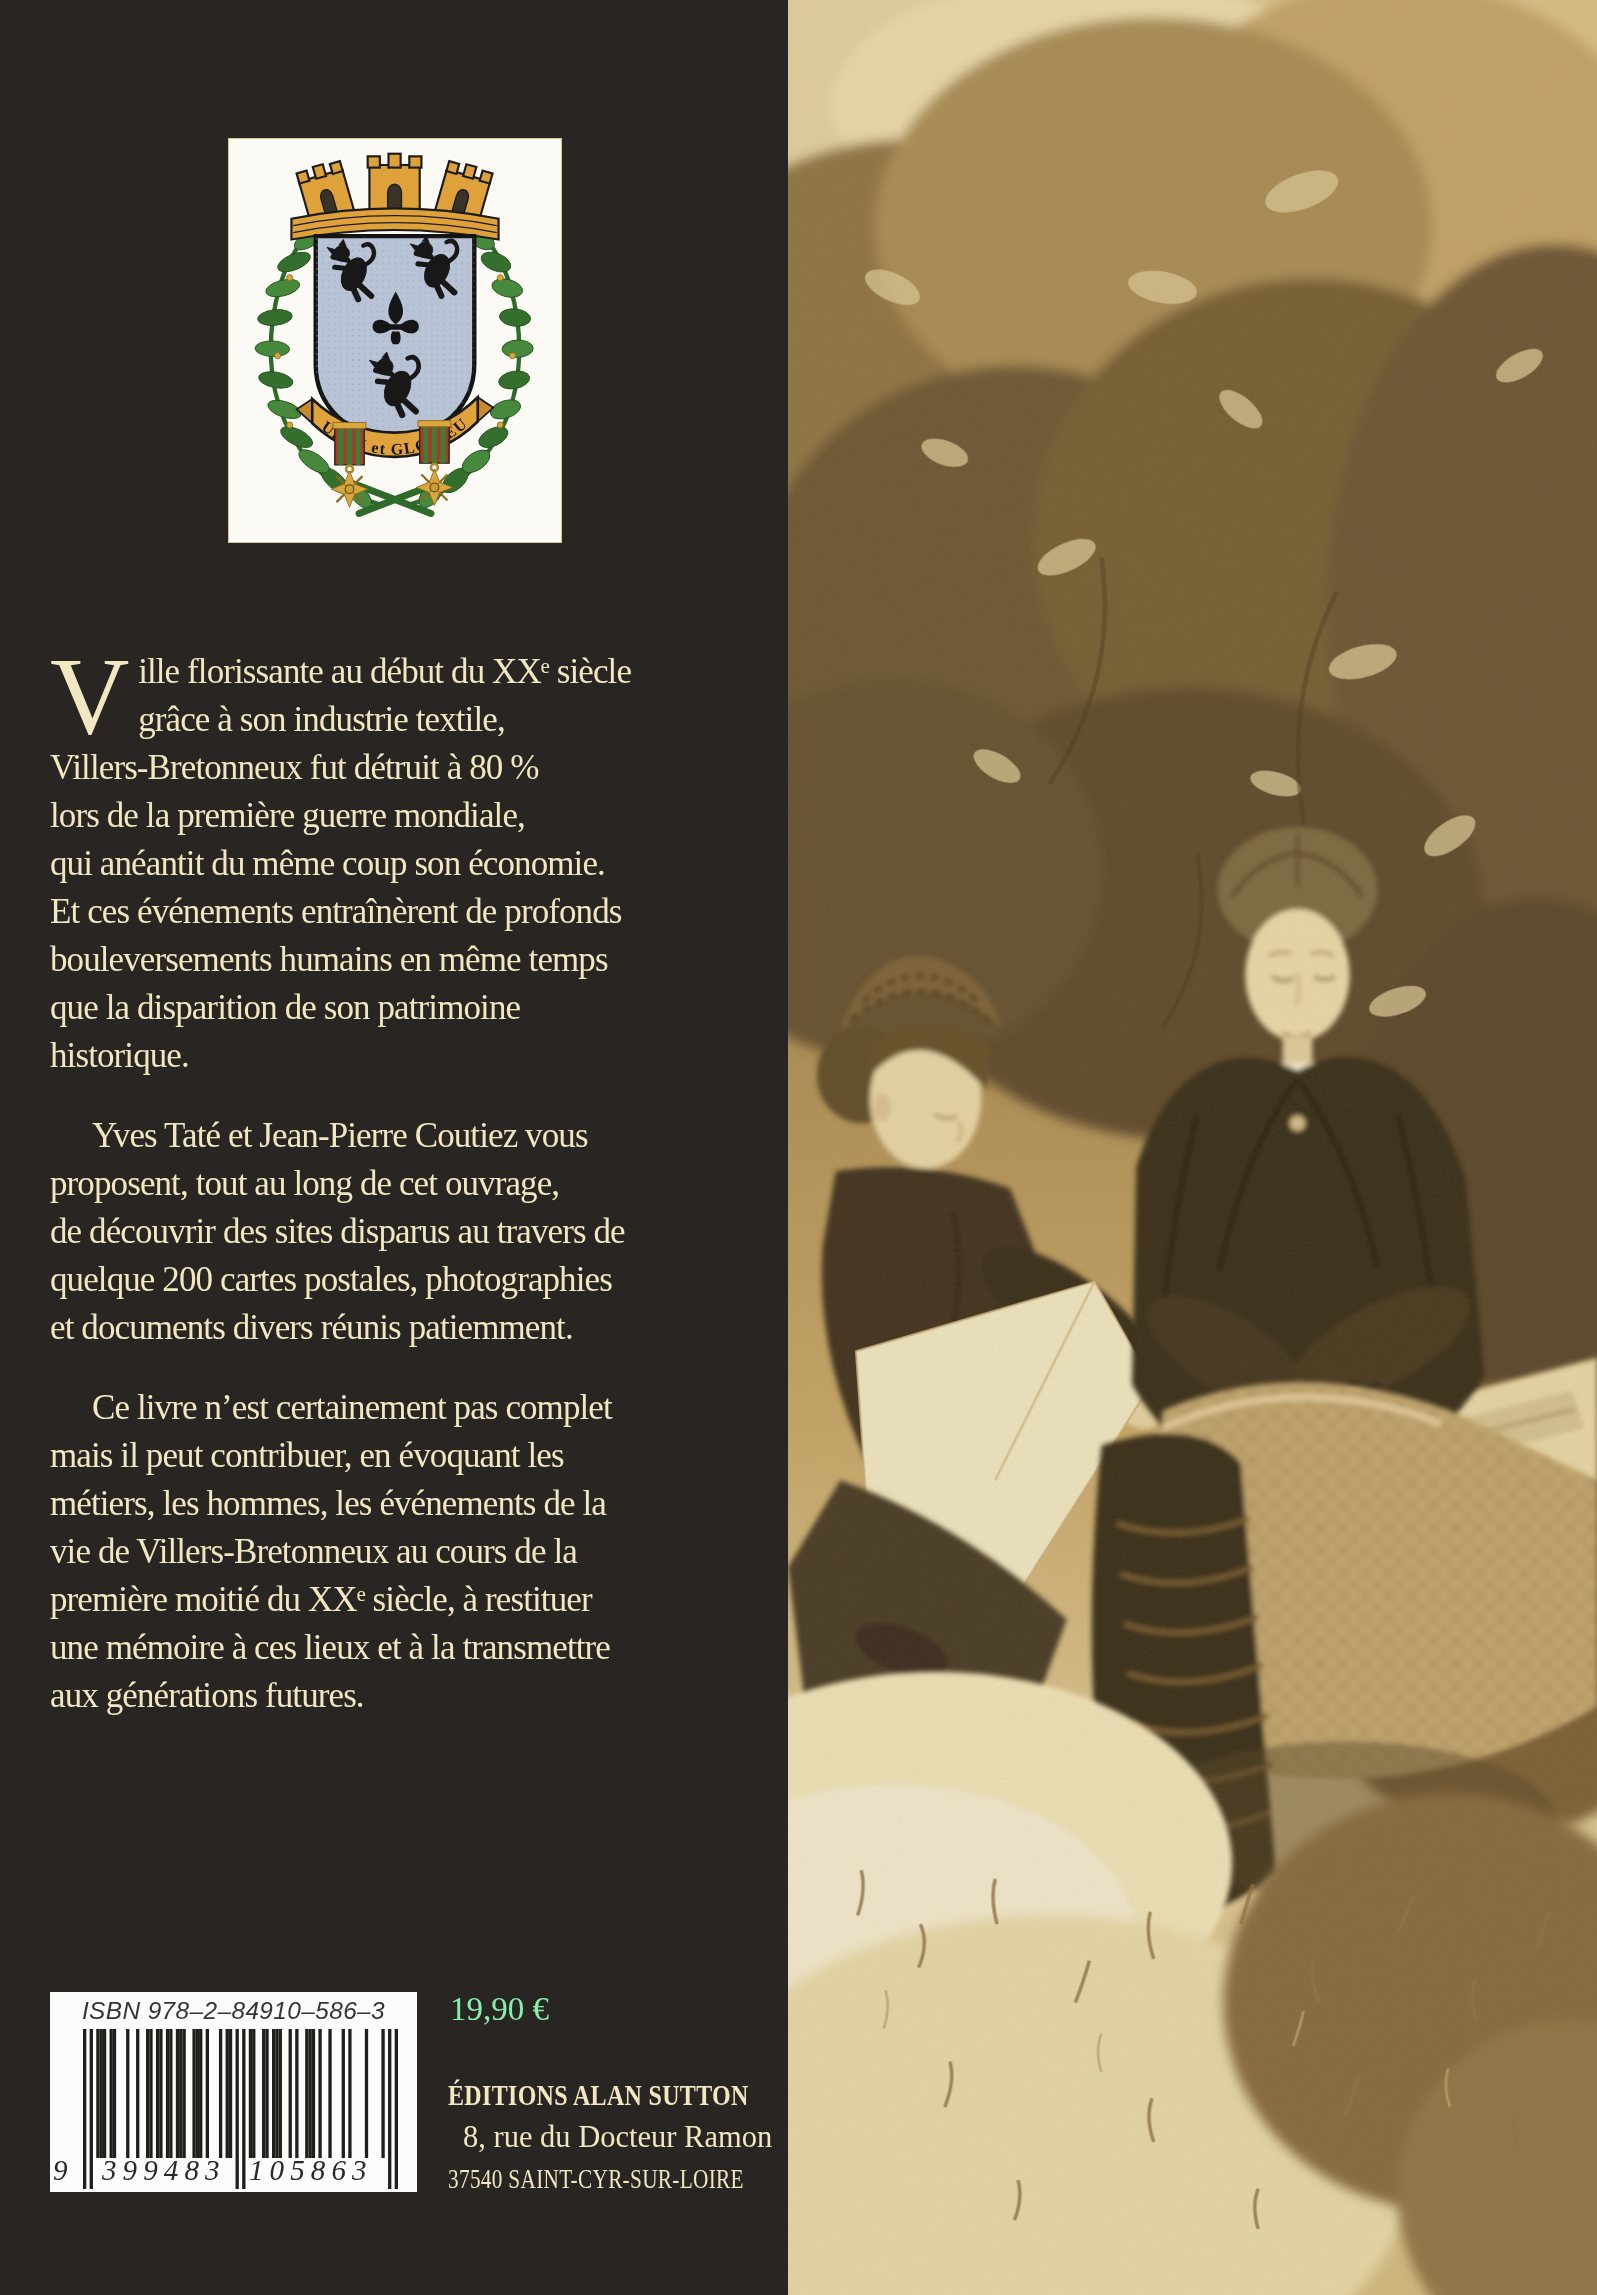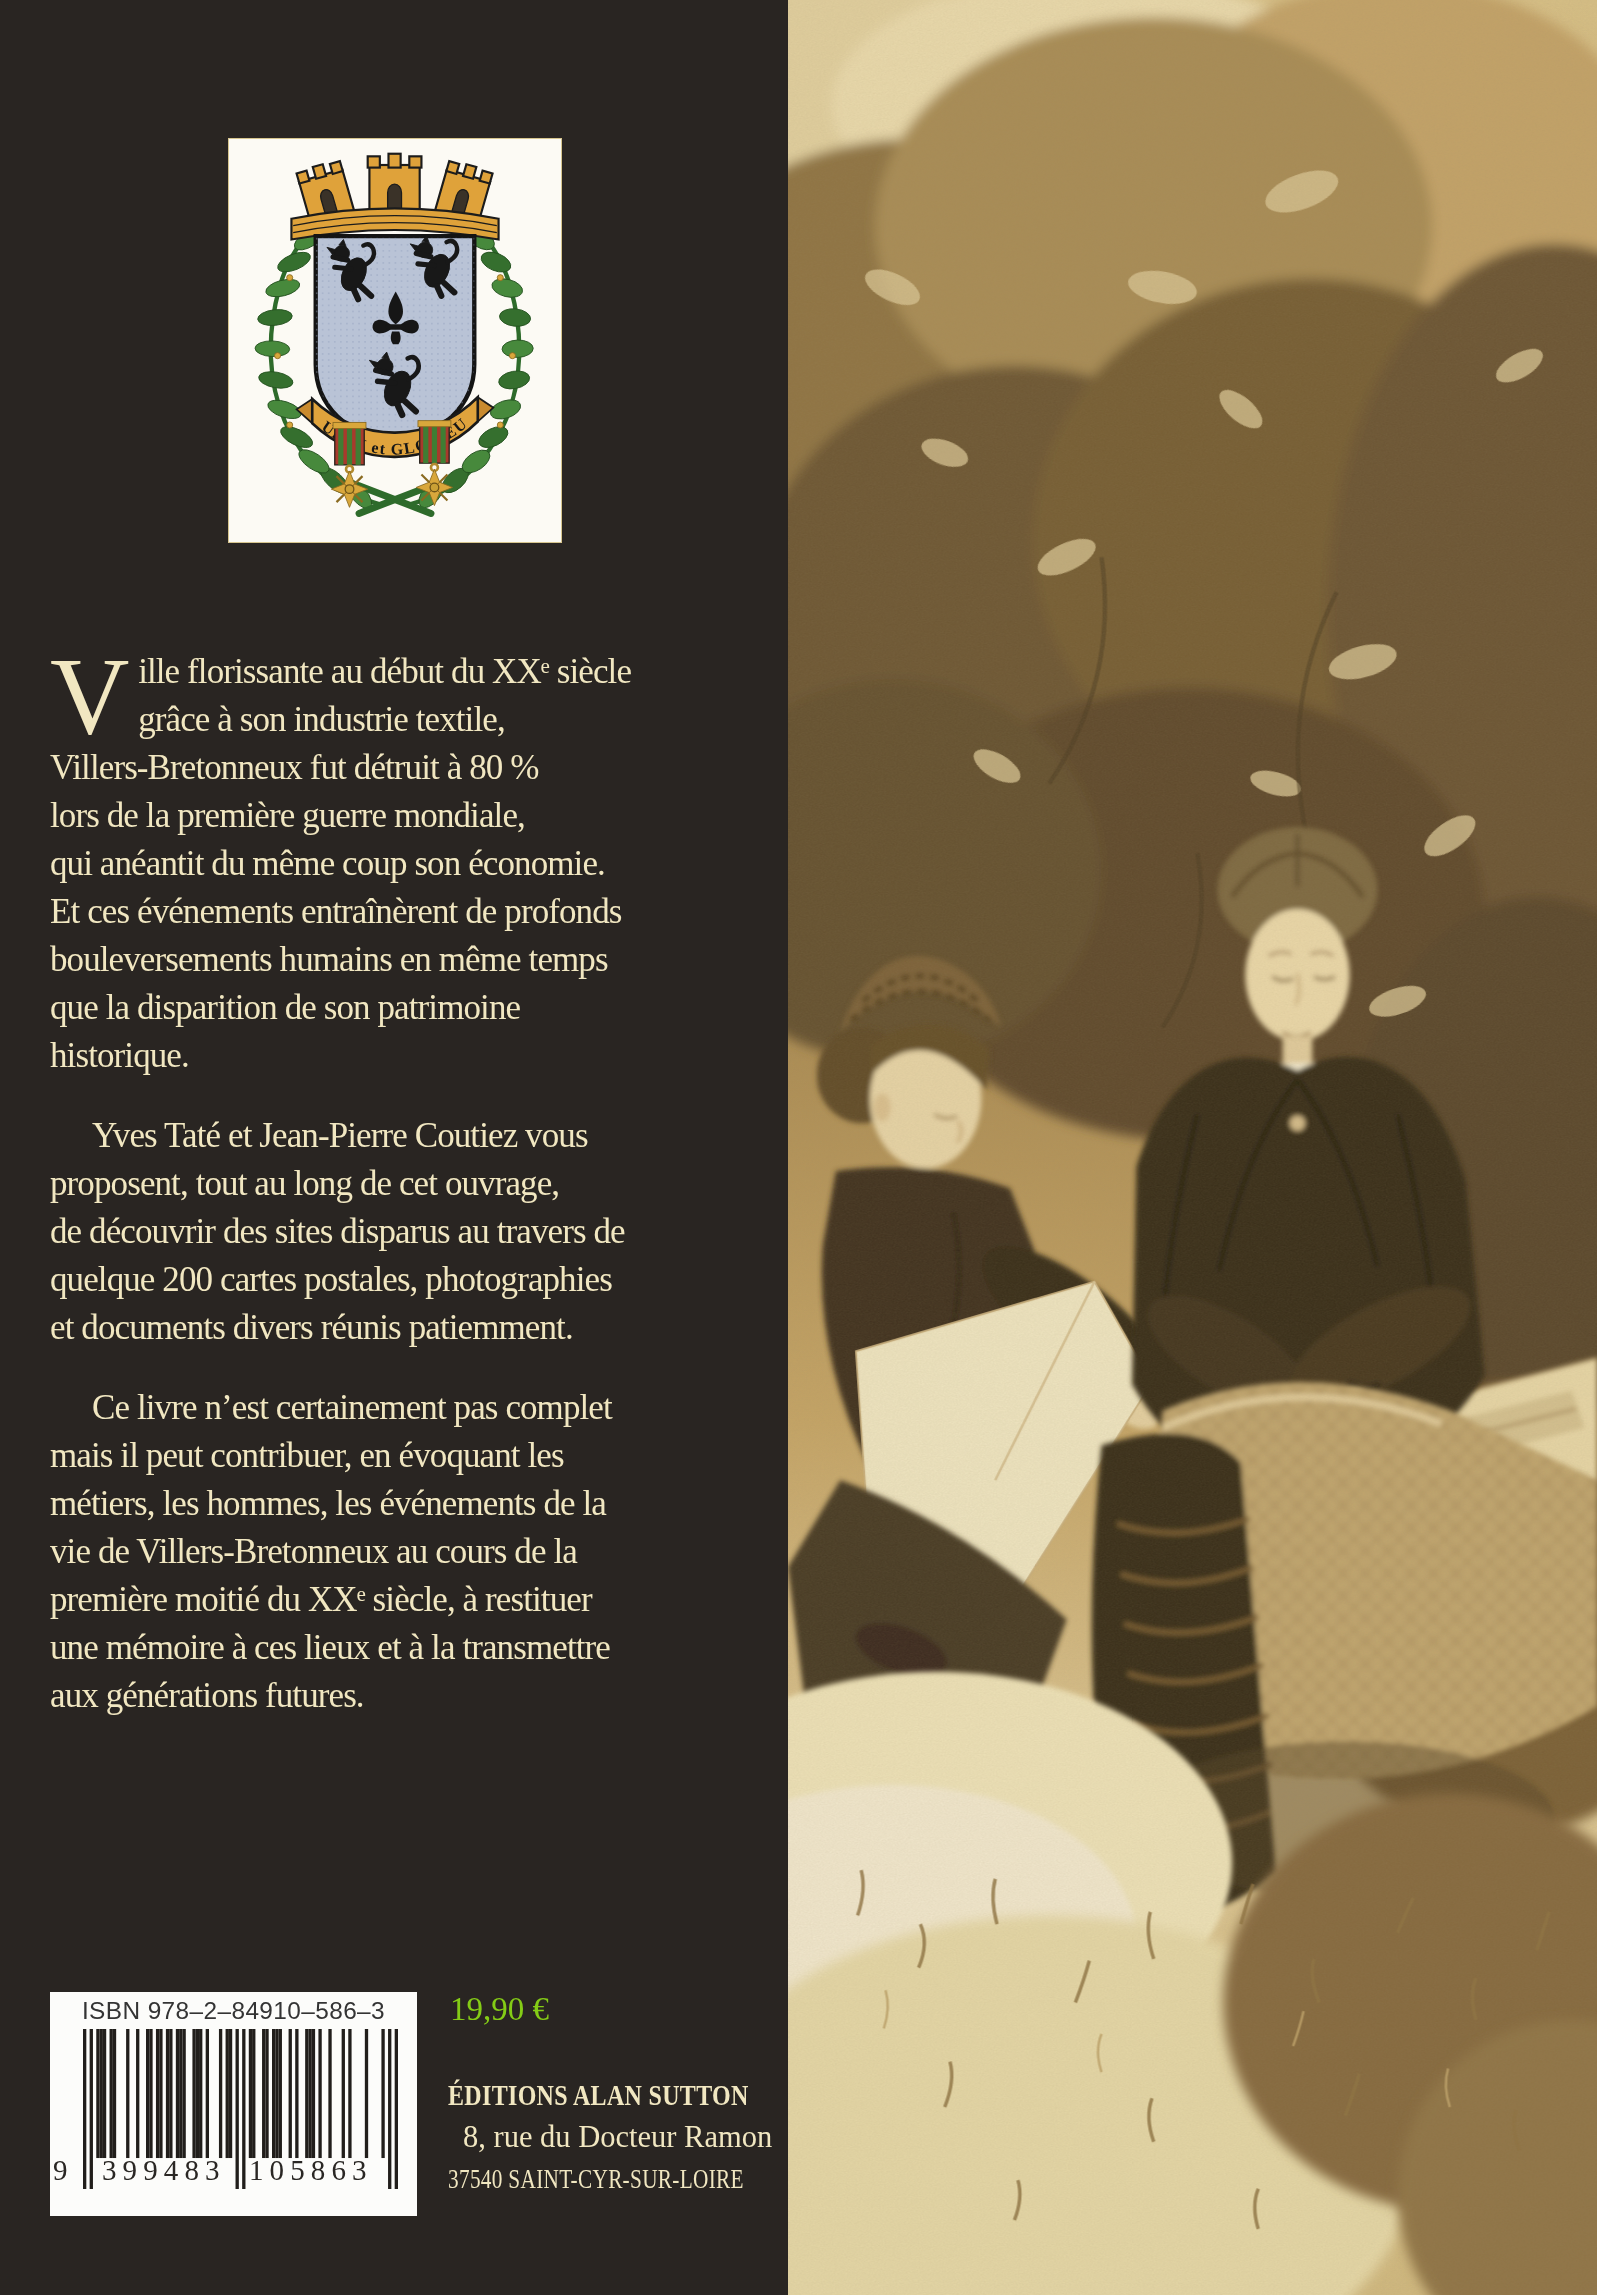--- a/index.html
+++ b/index.html
@@ -20,39 +20,40 @@
     color:#f1e7c1;font-size:35px;line-height:48px;letter-spacing:-0.9px;
   }
   .blurb p{margin:0;white-space:pre-line;}
   .blurb .p2,.blurb .p3{text-indent:42px;margin-top:32px;}
   .dropcap{
     float:left;font-size:110px;line-height:87px;height:87px;
     margin:5.2px 8.7px 0 0;letter-spacing:0;
   }
 
   .isbn-box{
-    position:absolute;left:50px;top:1992px;width:367px;height:224px;
+    position:absolute;left:50px;top:1992px;width:367px;height:200px;
     background:#fcfcfa;
+    font-style:italic;
   }
   .isbn-label{
     margin-top:5.2px;text-align:center;
     font-family:"Liberation Sans","DejaVu Sans",sans-serif;
     font-size:24.4px;color:#343434;letter-spacing:0.4px;
   }
   .barcode{position:absolute;left:33px;top:37px;width:315px;height:160px;}
   .barcode svg{position:absolute;left:0;top:0;width:100%;height:100%;fill:#211e1b;}
   .bc-digit{
     position:absolute;top:125px;font-size:29px;color:#2a2724;
     font-family:"Liberation Serif","DejaVu Serif",serif;letter-spacing:6.1px;
   }
   .bc-prefix{left:-30px;letter-spacing:0;}
   .bc-g1{left:19px;}
   .bc-g2{left:166px;}
 
-  .price{position:absolute;left:450px;top:1991px;font-size:33px;color:#84cc16;}
+  .price{position:absolute;left:450px;top:1991px;font-size:33px;color:#86efac;}
 
   .publisher{position:absolute;left:448px;top:2074px;color:#f1e7c1;}
   .pub-name{font-size:30px;font-weight:bold;line-height:42px;letter-spacing:0.4px;
             transform:scaleX(0.80);transform-origin:left center;white-space:nowrap;}
   .pub-addr1{font-size:30.5px;line-height:42px;white-space:nowrap;margin-left:15px;}
   .pub-addr2{font-size:28px;line-height:41px;letter-spacing:0.4px;
              transform:scaleX(0.76);transform-origin:left center;white-space:nowrap;}
 
   
   .photo{position:absolute;left:788px;top:0;width:809px;height:2295px;}

